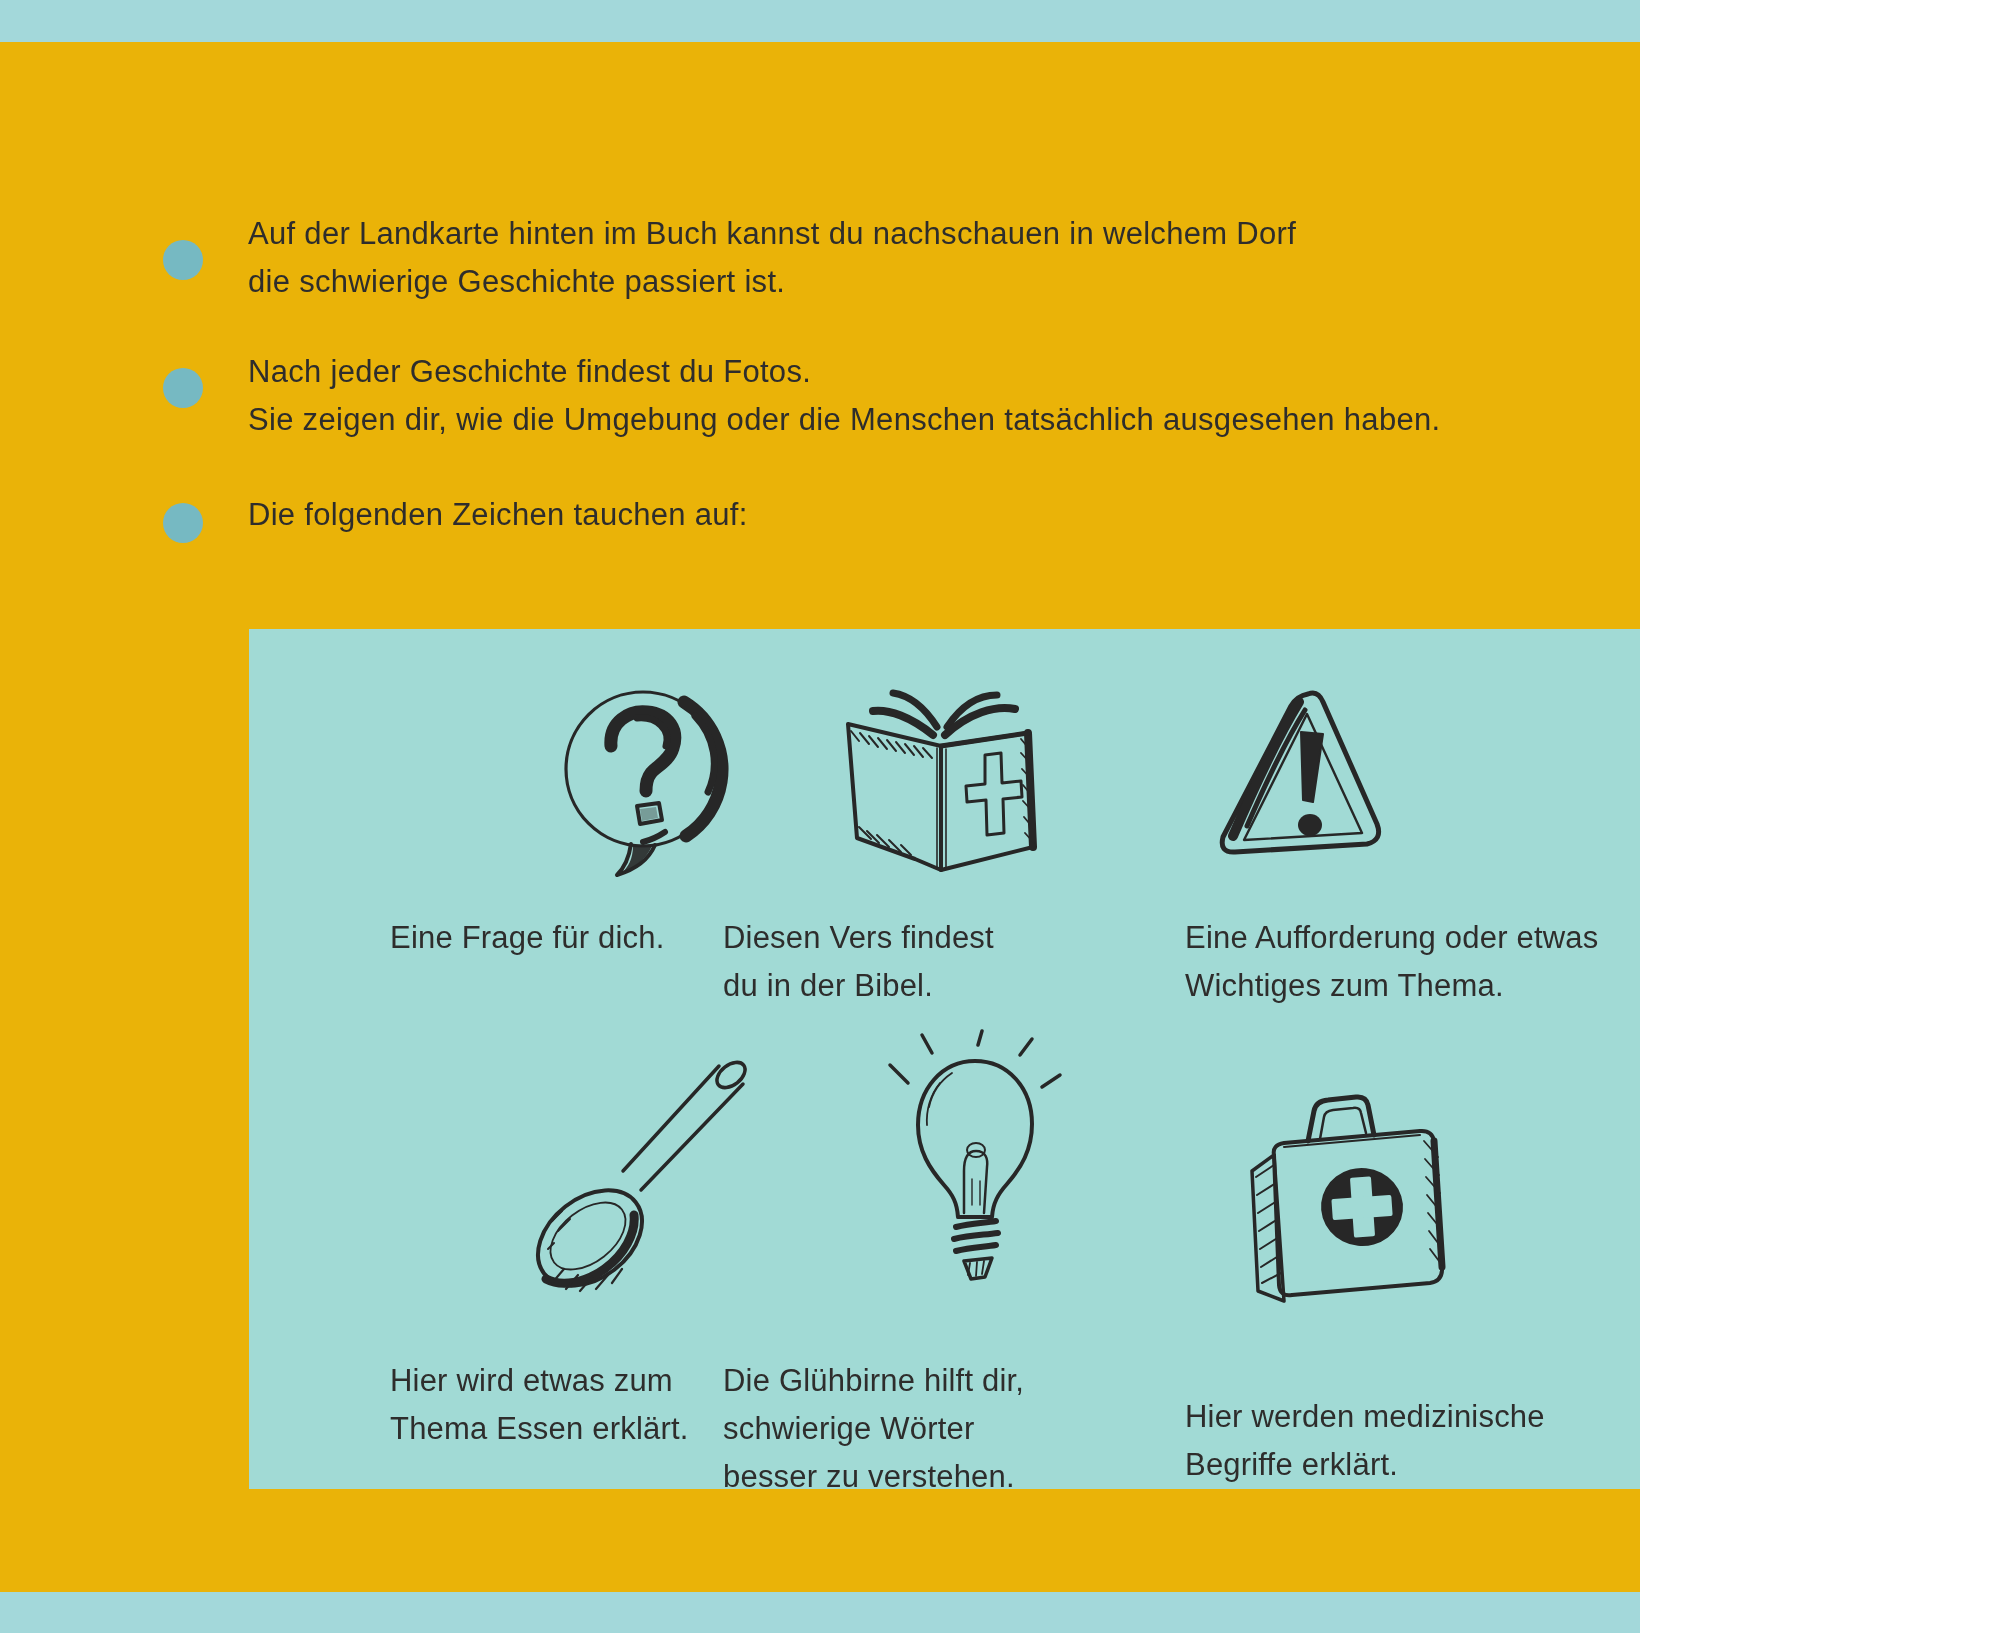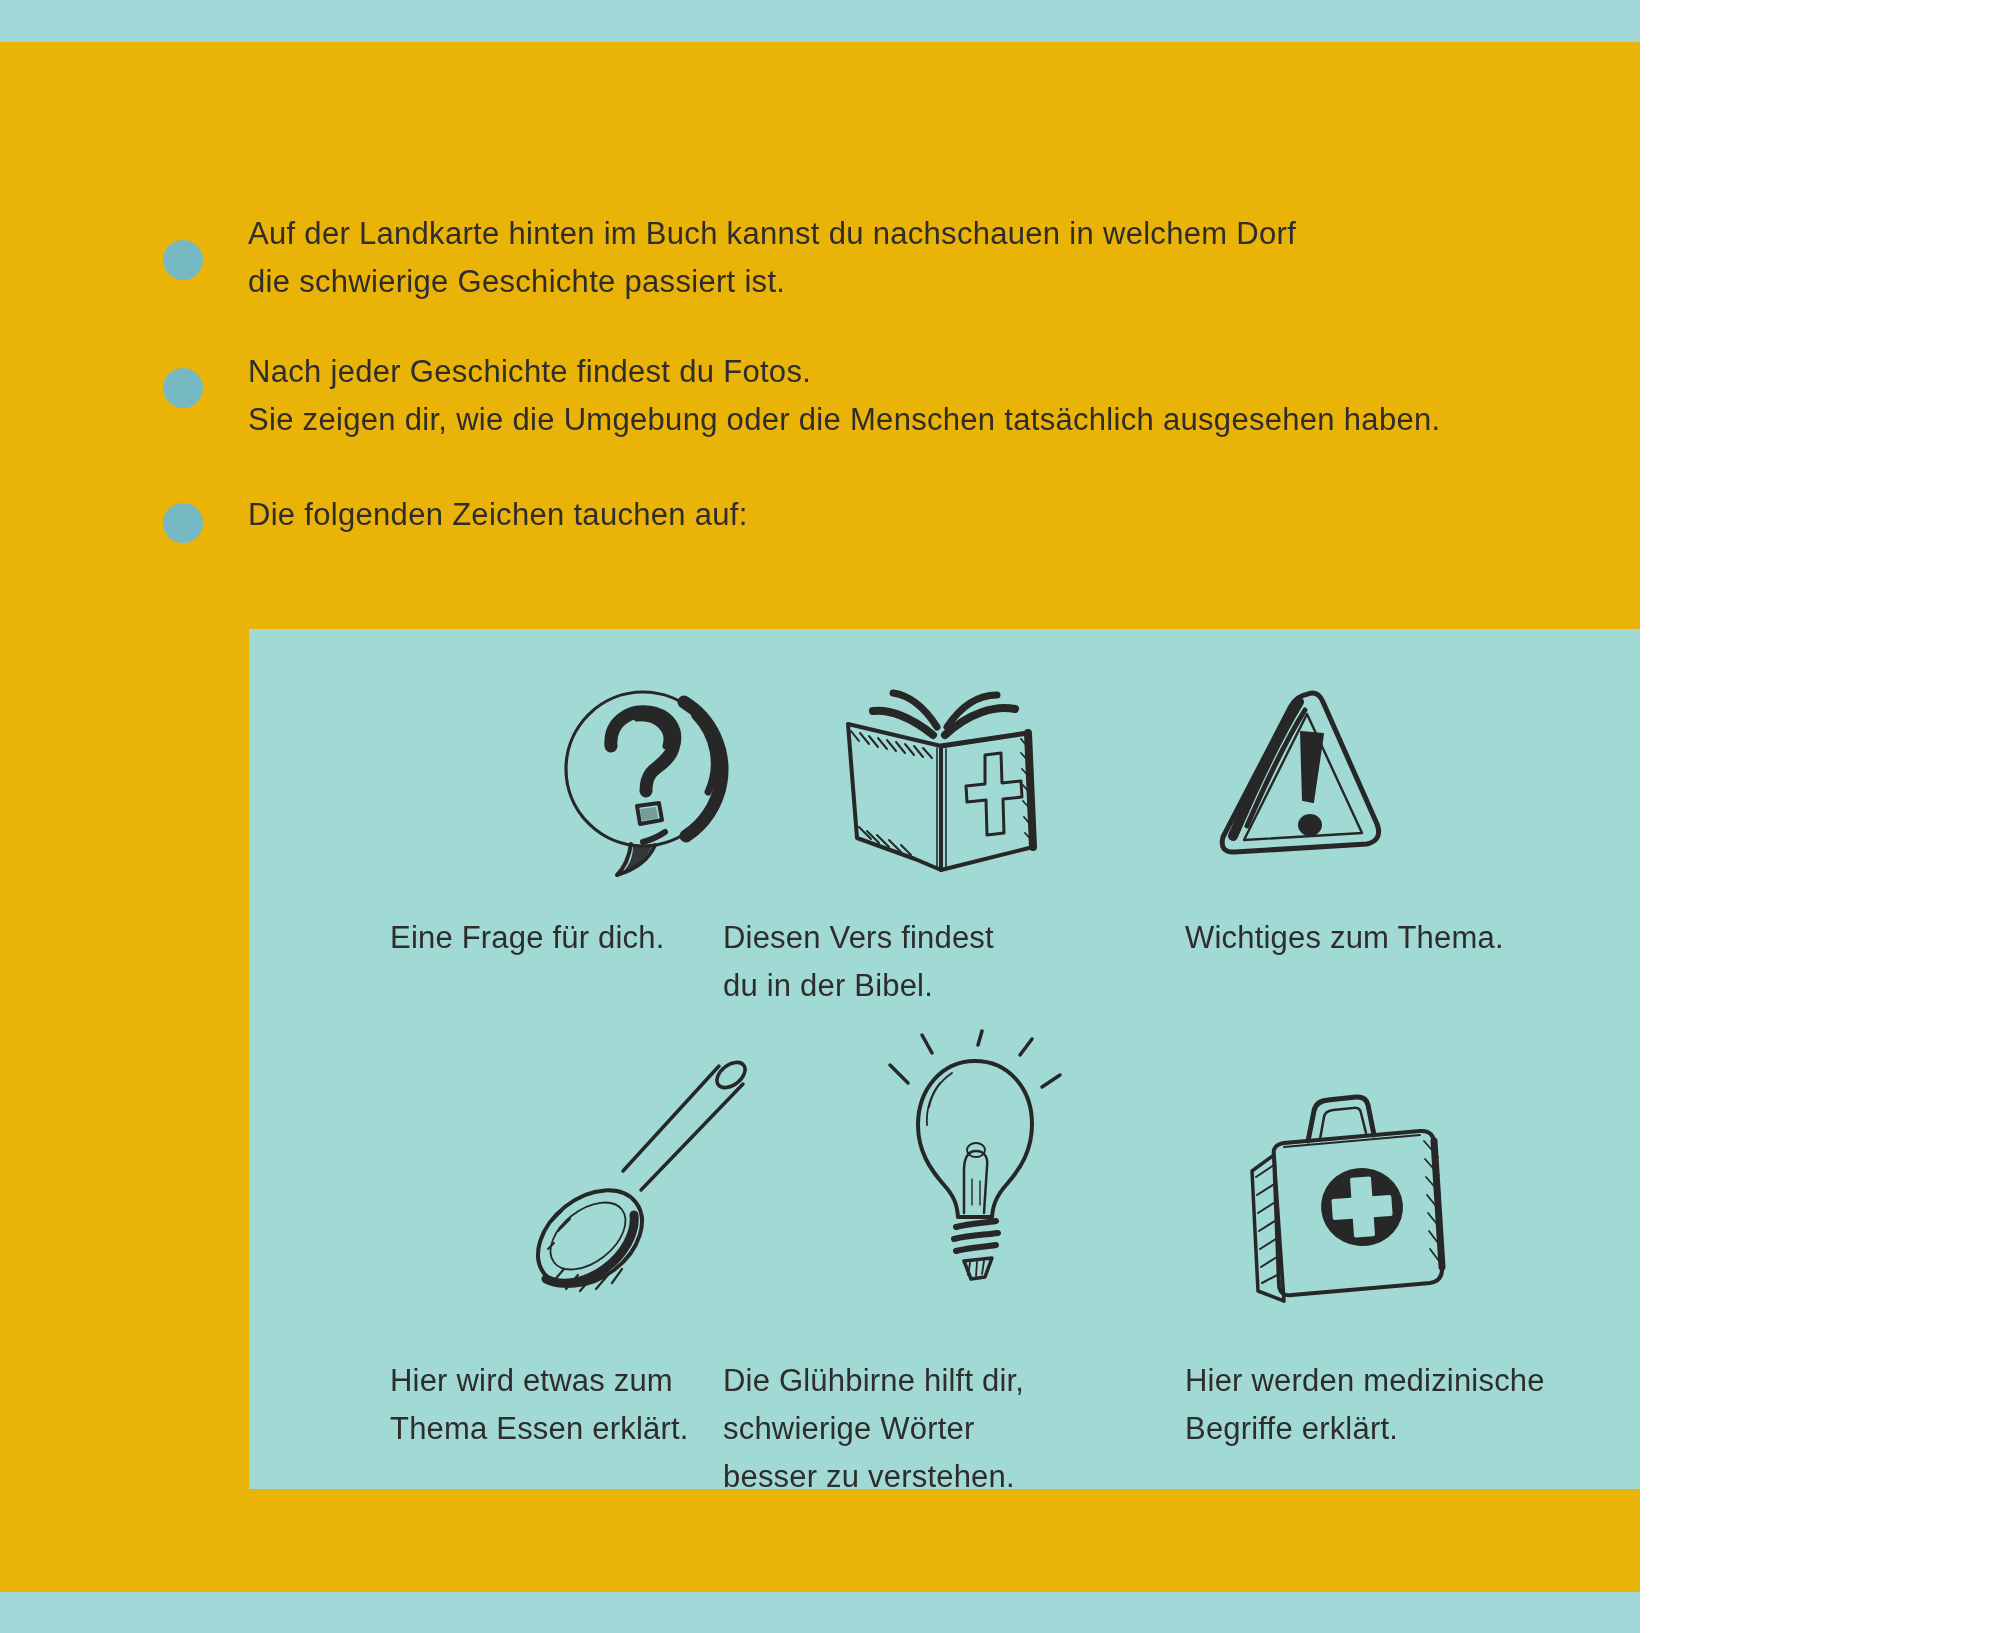--- a/index.html
+++ b/index.html
@@ -148,20 +148,21 @@
     </div>
 
     <div class="caption" style="left:141px;top:285px">
       <div>Eine Frage für dich.</div>
     </div>
     <div class="caption" style="left:474px;top:285px">
       <div>Diesen Vers findest</div>
       <div>du in der Bibel.</div>
     </div>
     <div class="caption" style="left:936px;top:285px">
+      <div>Eine Aufforderung oder etwas</div>
       <div>Wichtiges zum Thema.</div>
     </div>
 
     <div class="legend-icon" style="left:269px;top:424px;width:235px;height:255px">
       <svg viewBox="0 0 235 255" fill="none" stroke="currentColor" stroke-linecap="round" stroke-linejoin="round">
         <ellipse cx="213" cy="22" rx="16" ry="10" transform="rotate(-38 213 22)" stroke-width="3.5"></ellipse>
         <path d="M201,13 L105,118" stroke-width="3.5"></path>
         <path d="M225,31 L123,137" stroke-width="3.5"></path>
         <ellipse cx="72" cy="185" rx="58" ry="40" transform="rotate(-38 72 185)" stroke-width="4"></ellipse>
         <ellipse cx="70" cy="183" rx="43" ry="26" transform="rotate(-38 70 183)" stroke-width="1.8"></ellipse>
@@ -212,21 +213,21 @@
 
     <div class="caption" style="left:141px;top:728px">
       <div>Hier wird etwas zum</div>
       <div>Thema Essen erklärt.</div>
     </div>
     <div class="caption" style="left:474px;top:728px">
       <div>Die Glühbirne hilft dir,</div>
       <div>schwierige Wörter</div>
       <div>besser zu verstehen.</div>
     </div>
-    <div class="caption" style="left:936px;top:728px">
+    <div class="caption" style="left:936px;top:764px">
       <div>Hier werden medizinische</div>
       <div>Begriffe erklärt.</div>
     </div>
 
   </div>
 
   <div class="page-number">9</div>
 
 </div>
 

